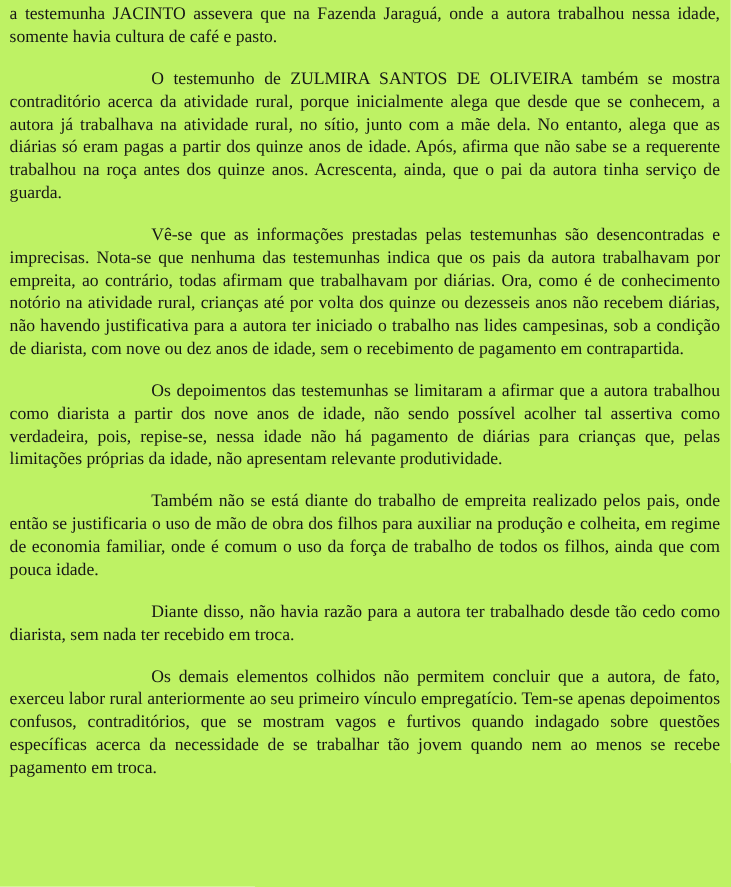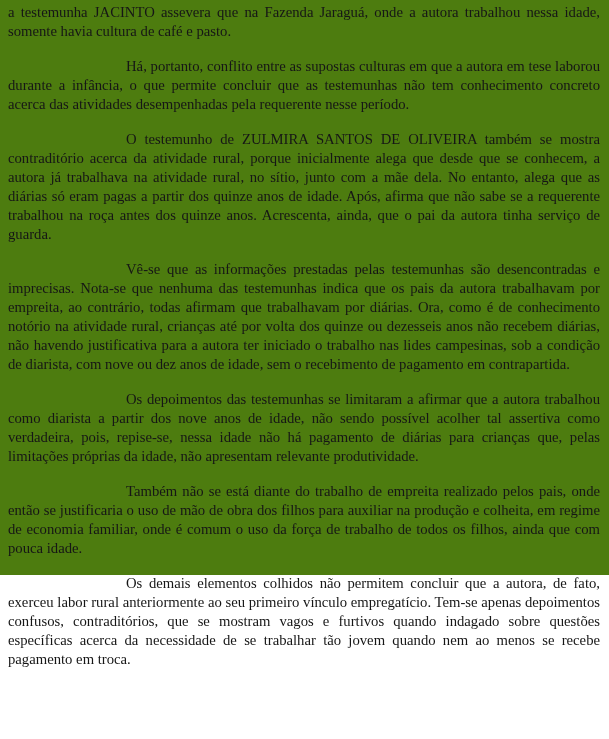--- a/index.html
+++ b/index.html
@@ -8,42 +8,42 @@
     background: #ffffff;
   }
   body {
     width: 609px;
     height: 739px;
     overflow: hidden;
   }
   .page {
     box-sizing: border-box;
     width: 609px;
-    height: 575px;
+    height: 739px;
     padding: 3px 9px 0 8px;
-    background: #4d7c0f;
+    background: #bef264;
     font-family: "Liberation Serif", "DejaVu Serif", serif;
     font-size: 14.7px;
     line-height: 19px;
     color: #161616;
     text-align: justify;
   }
   .page p {
     margin: 0 0 16px 0;
     text-indent: 118px;
   }
   .page p.continuation {
     text-indent: 0;
   }
 </style>
 </head>
 <body>
 
 <div class="page">
   <p class="continuation">a testemunha JACINTO assevera que na Fazenda Jaraguá, onde a autora trabalhou nessa idade, somente havia cultura de café e pasto.</p>
-  <p>Há, portanto, conflito entre as supostas culturas em que a autora em tese laborou durante a infância, o que permite concluir que as testemunhas não tem conhecimento concreto acerca das atividades desempenhadas pela requerente nesse período.</p>
   <p>O testemunho de ZULMIRA SANTOS DE OLIVEIRA também se mostra contraditório acerca da atividade rural, porque inicialmente alega que desde que se conhecem, a autora já trabalhava na atividade rural, no sítio, junto com a mãe dela. No entanto, alega que as diárias só eram pagas a partir dos quinze anos de idade. Após, afirma que não sabe se a requerente trabalhou na roça antes dos quinze anos. Acrescenta, ainda, que o pai da autora tinha serviço de guarda.</p>
   <p>Vê-se que as informações prestadas pelas testemunhas são desencontradas e imprecisas. Nota-se que nenhuma das testemunhas indica que os pais da autora trabalhavam por empreita, ao contrário, todas afirmam que trabalhavam por diárias. Ora, como é de conhecimento notório na atividade rural, crianças até por volta dos quinze ou dezesseis anos não recebem diárias, não havendo justificativa para a autora ter iniciado o trabalho nas lides campesinas, sob a condição de diarista, com nove ou dez anos de idade, sem o recebimento de pagamento em contrapartida.</p>
   <p>Os depoimentos das testemunhas se limitaram a afirmar que a autora trabalhou como diarista a partir dos nove anos de idade, não sendo possível acolher tal assertiva como verdadeira, pois, repise-se, nessa idade não há pagamento de diárias para crianças que, pelas limitações próprias da idade, não apresentam relevante produtividade.</p>
   <p>Também não se está diante do trabalho de empreita realizado pelos pais, onde então se justificaria o uso de mão de obra dos filhos para auxiliar na produção e colheita, em regime de economia familiar, onde é comum o uso da força de trabalho de todos os filhos, ainda que com pouca idade.</p>
+  <p>Diante disso, não havia razão para a autora ter trabalhado desde tão cedo como diarista, sem nada ter recebido em troca.</p>
   <p>Os demais elementos colhidos não permitem concluir que a autora, de fato, exerceu labor rural anteriormente ao seu primeiro vínculo empregatício. Tem-se apenas depoimentos confusos, contraditórios, que se mostram vagos e furtivos quando indagado sobre questões específicas acerca da necessidade de se trabalhar tão jovem quando nem ao menos se recebe pagamento em troca.</p>
 
 </div>
 
 </body></html>

